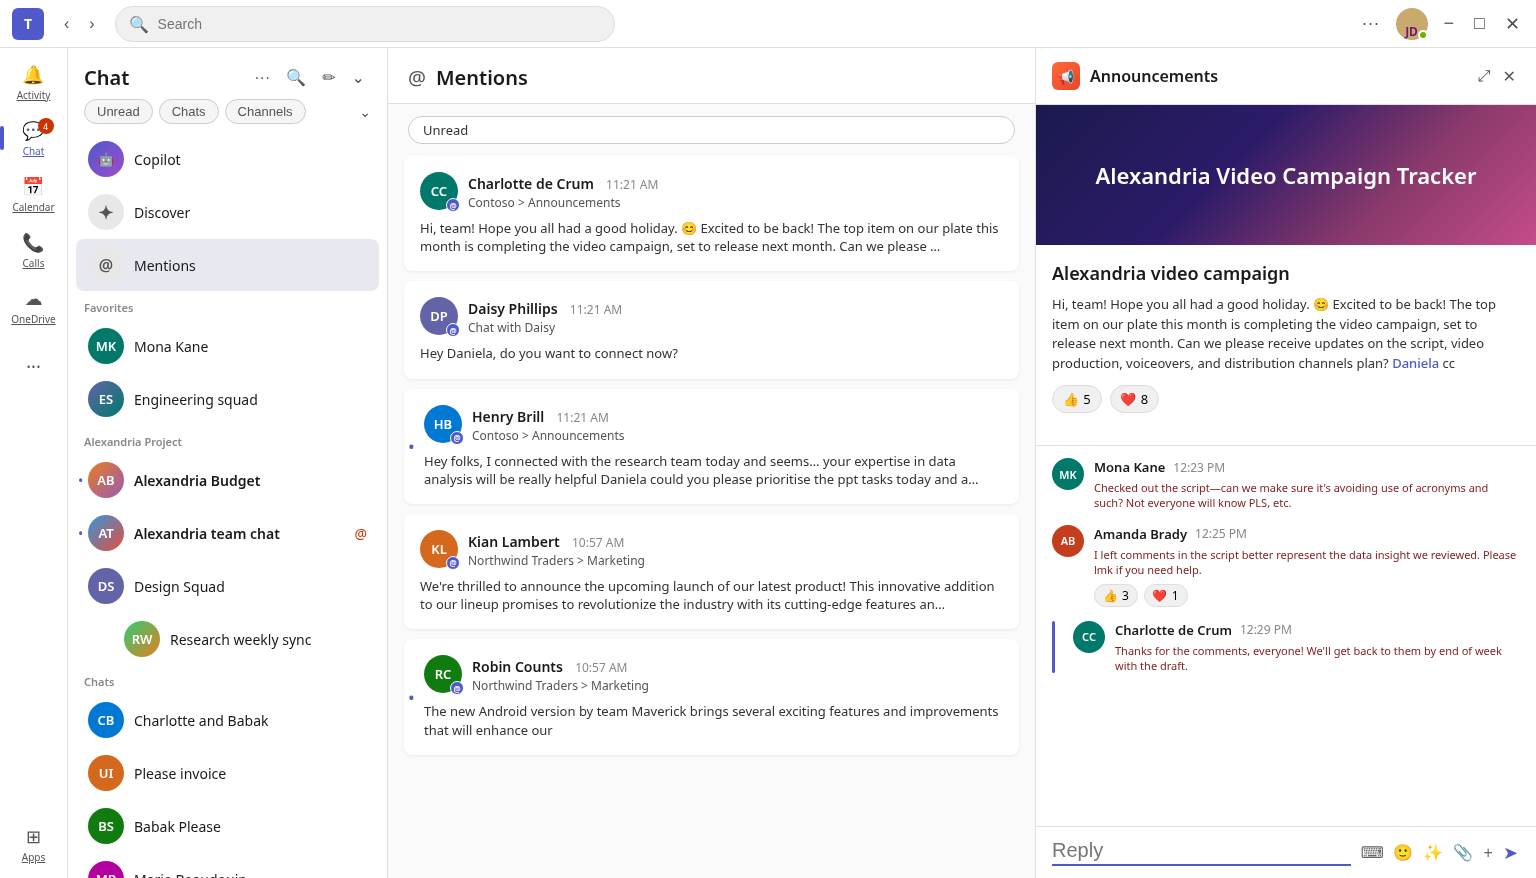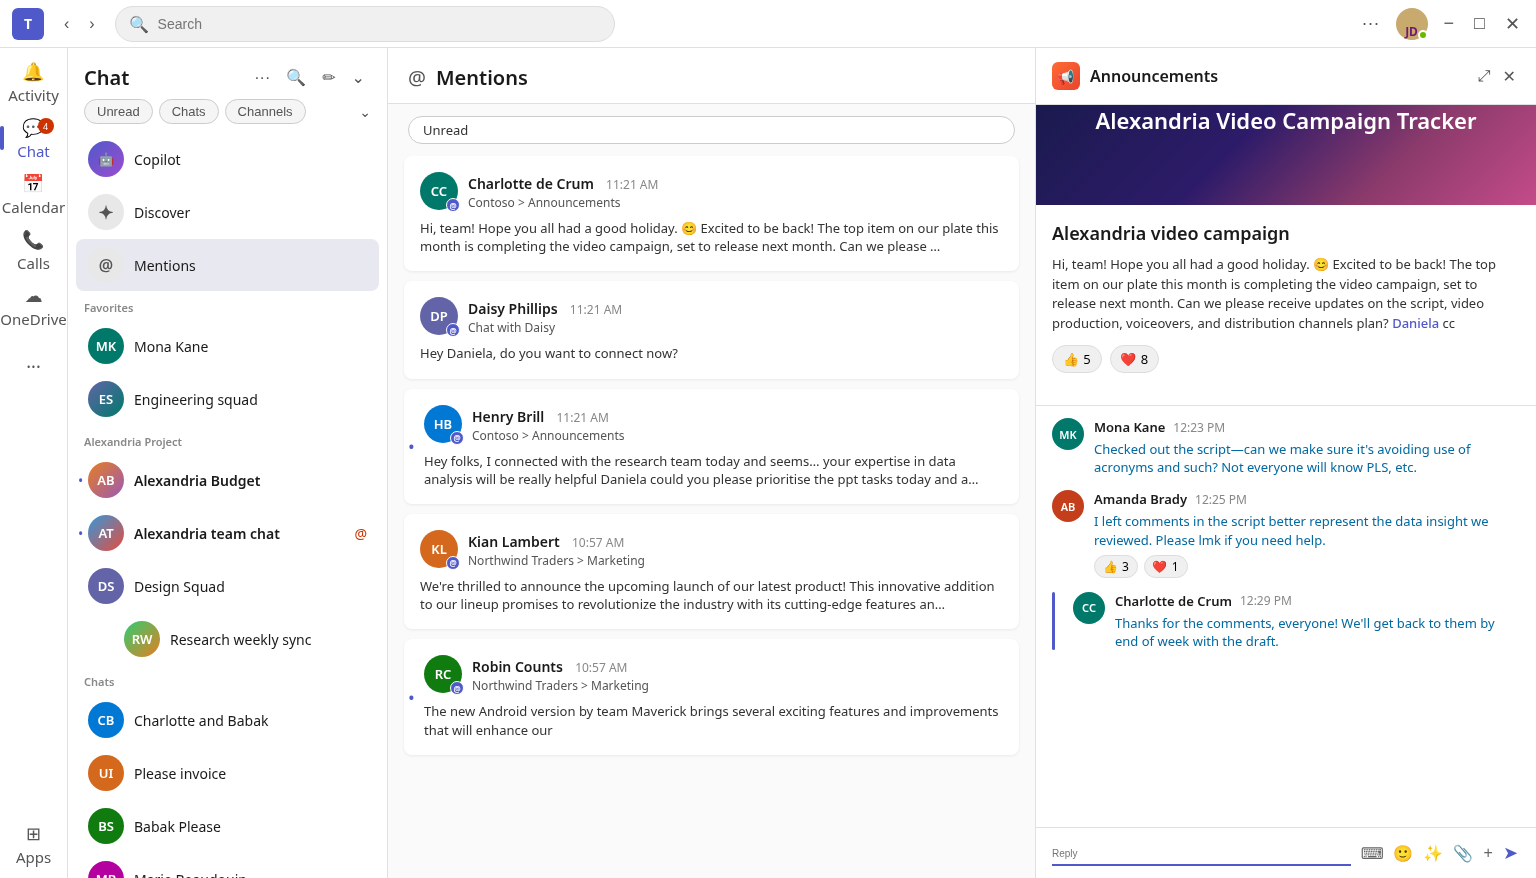--- a/index.html
+++ b/index.html
@@ -31,21 +31,21 @@
     }
     .rail-item {
       width: 52px; height: 52px; display: flex; flex-direction: column; align-items: center;
       justify-content: center; border-radius: 8px; cursor: pointer; color: #555; gap: 2px;
       position: relative; font-size: 10px;
     }
     .rail-item.active { color: #5059c9; }
     .rail-item.active::before { content: ''; position: absolute; left: -8px; top: 50%; transform: translateY(-50%); width: 4px; height: 24px; background: #5059c9; border-radius: 2px; }
     .rail-item .icon { font-size: 18px; }
     .rail-item .badge { position: absolute; top: 6px; right: 6px; background: #cc3300; color: white; font-size: 9px; min-width: 16px; height: 16px; border-radius: 8px; display: flex; align-items: center; justify-content: center; padding: 0 3px; }
-    .rail-item .label { font-size: 15px; }
+    .rail-item .label { font-size: 10px; text-decoration: underline; }
     .rail-more { margin-top: 4px; }
 
     
     .chat-sidebar {
       width: 320px; background: #fff; border-right: 1px solid #e0e0e0;
       display: flex; flex-direction: column; overflow: hidden;
     }
     .chat-sidebar-header {
       padding: 16px 16px 8px; display: flex; align-items: center; gap: 8px;
     }
@@ -101,42 +101,42 @@
     }
     .announcements-header {
       padding: 14px 16px; display: flex; align-items: center; gap: 10px;
       border-bottom: 1px solid #e0e0e0;
     }
     .ann-icon { width: 28px; height: 28px; background: linear-gradient(135deg, #ff6b35, #e8442d); border-radius: 6px; display: flex; align-items: center; justify-content: center; font-size: 14px; }
     .ann-title { font-size: 16px; font-weight: 600; color: #1a1a1a; flex: 1; }
     .ann-header-actions { display: flex; gap: 4px; }
     .ann-header-actions button { background: none; border: none; cursor: pointer; color: #555; font-size: 16px; padding: 4px; }
     .ann-body { flex: 1; overflow-y: auto; }
-    .ann-banner { width: 100%; height: 100px; background: linear-gradient(135deg, #1a1a4e 0%, #2d1b69 40%, #8b3a6b 70%, #c44b8a 100%); display: flex; align-items: flex-start; justify-content: center; }
+    .ann-banner { width: 100%; height: 140px; background: linear-gradient(135deg, #1a1a4e 0%, #2d1b69 40%, #8b3a6b 70%, #c44b8a 100%); display: flex; align-items: center; justify-content: center; }
     .ann-banner-text { color: white; font-size: 22px; font-weight: 600; text-align: center; padding: 0 20px; }
     .ann-content { padding: 16px; }
     .ann-campaign-title { font-size: 18px; font-weight: 600; color: #1a1a1a; margin-bottom: 10px; }
     .ann-campaign-text { font-size: 13px; color: #333; line-height: 1.5; margin-bottom: 12px; }
     .ann-campaign-text .highlight { color: #5059c9; font-weight: 500; }
     .reactions-row { display: flex; gap: 8px; margin-bottom: 16px; }
     .reaction-pill { display: flex; align-items: center; gap: 4px; background: #f0f0f0; border: 1px solid #ddd; border-radius: 16px; padding: 4px 10px; font-size: 13px; cursor: pointer; }
     .ann-reply { padding: 12px 16px; border-top: 1px solid #e0e0e0; }
     .ann-reply-item { display: flex; align-items: flex-start; gap: 10px; margin-bottom: 14px; }
     .ann-reply-avatar { width: 32px; height: 32px; border-radius: 50%; flex-shrink: 0; display: flex; align-items: center; justify-content: center; font-size: 11px; font-weight: 600; color: white; }
     .ann-reply-content { flex: 1; }
     .ann-reply-header { display: flex; align-items: center; gap: 8px; margin-bottom: 4px; }
     .ann-reply-name { font-size: 13px; font-weight: 600; color: #1a1a1a; }
     .ann-reply-time { font-size: 12px; color: #888; }
-    .ann-reply-text { font-size: 13px; color: #0369a1; line-height: 1.4; }
+    .ann-reply-text { font-size: 11px; color: #7f1d1d; line-height: 1.4; }
     .ann-reply-reactions { display: flex; gap: 6px; margin-top: 6px; }
     .ann-accent-bar { width: 3px; background: #5059c9; border-radius: 2px; flex-shrink: 0; align-self: stretch; }
     .reply-box-area {
       padding: 12px 16px; border-top: 1px solid #e0e0e0; display: flex; align-items: center; gap: 8px;
     }
-    .reply-input { flex: 1; border: none; outline: none; font-size: 10px; color: #888; }
+    .reply-input { flex: 1; border: none; outline: none; font-size: 20px; color: #888; }
     .reply-actions { display: flex; gap: 6px; align-items: center; }
     .reply-actions button { background: none; border: none; cursor: pointer; color: #666; font-size: 16px; padding: 2px; }
     .reply-send { color: #5059c9 !important; font-size: 18px !important; }
     .reply-box-border { border-bottom: 2px solid #5059c9; padding-bottom: 2px; flex: 1; }
 
     
     .av-purple { background: #6264a7; }
     .av-orange { background: #d4691e; }
     .av-teal { background: #00796b; }
     .av-blue { background: #0078d4; }

